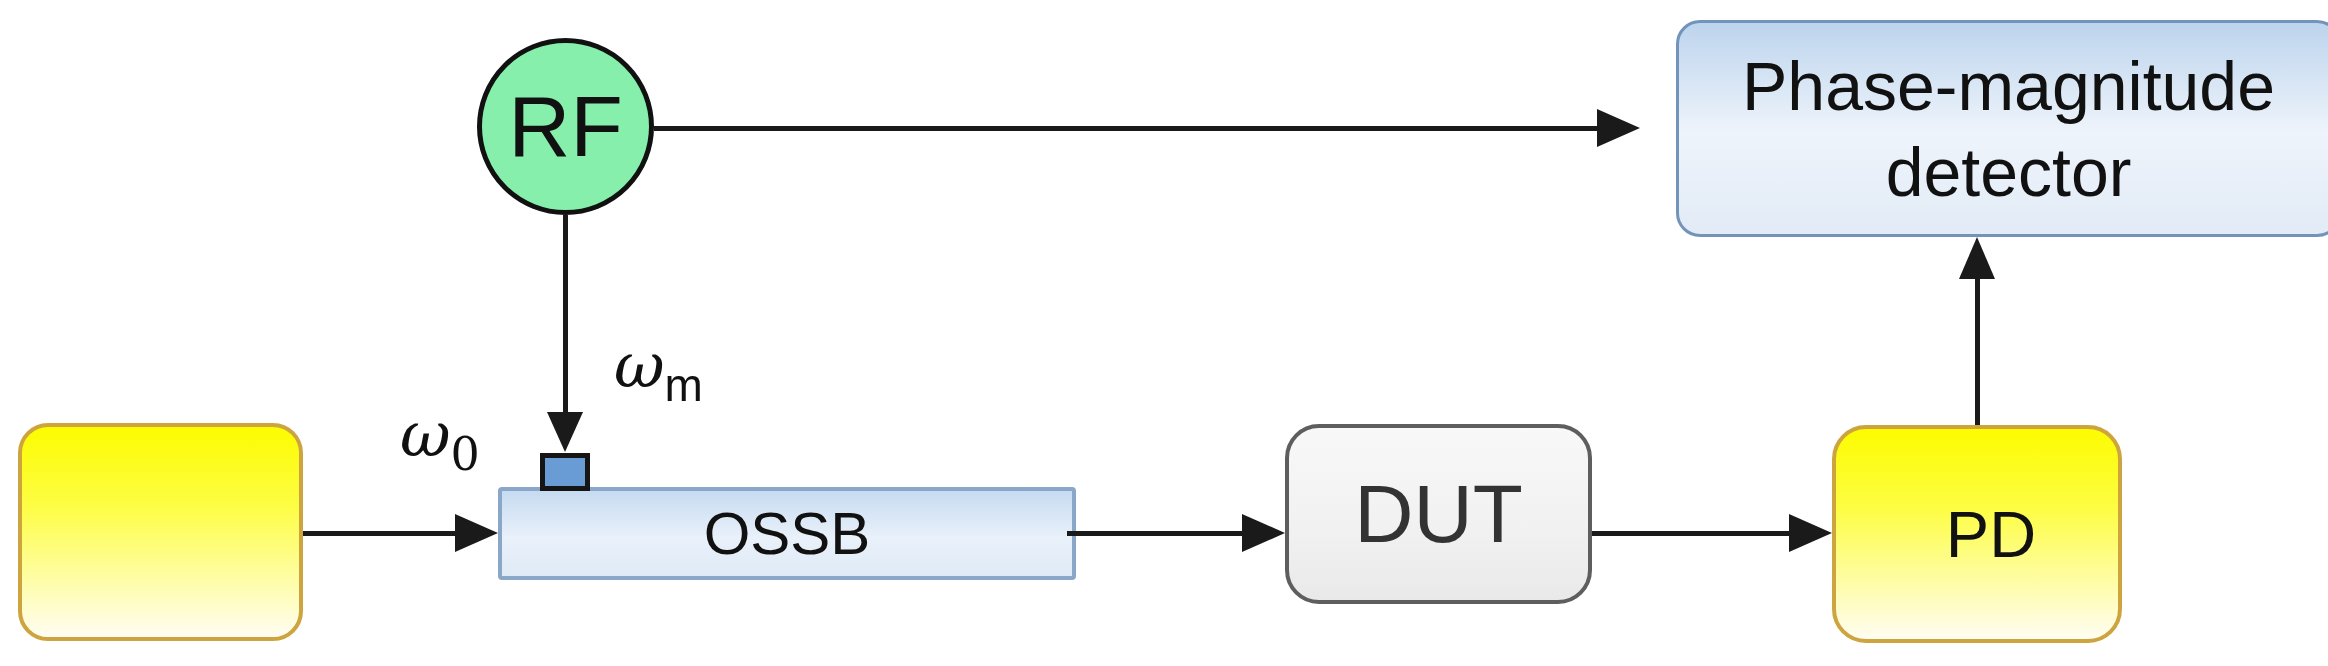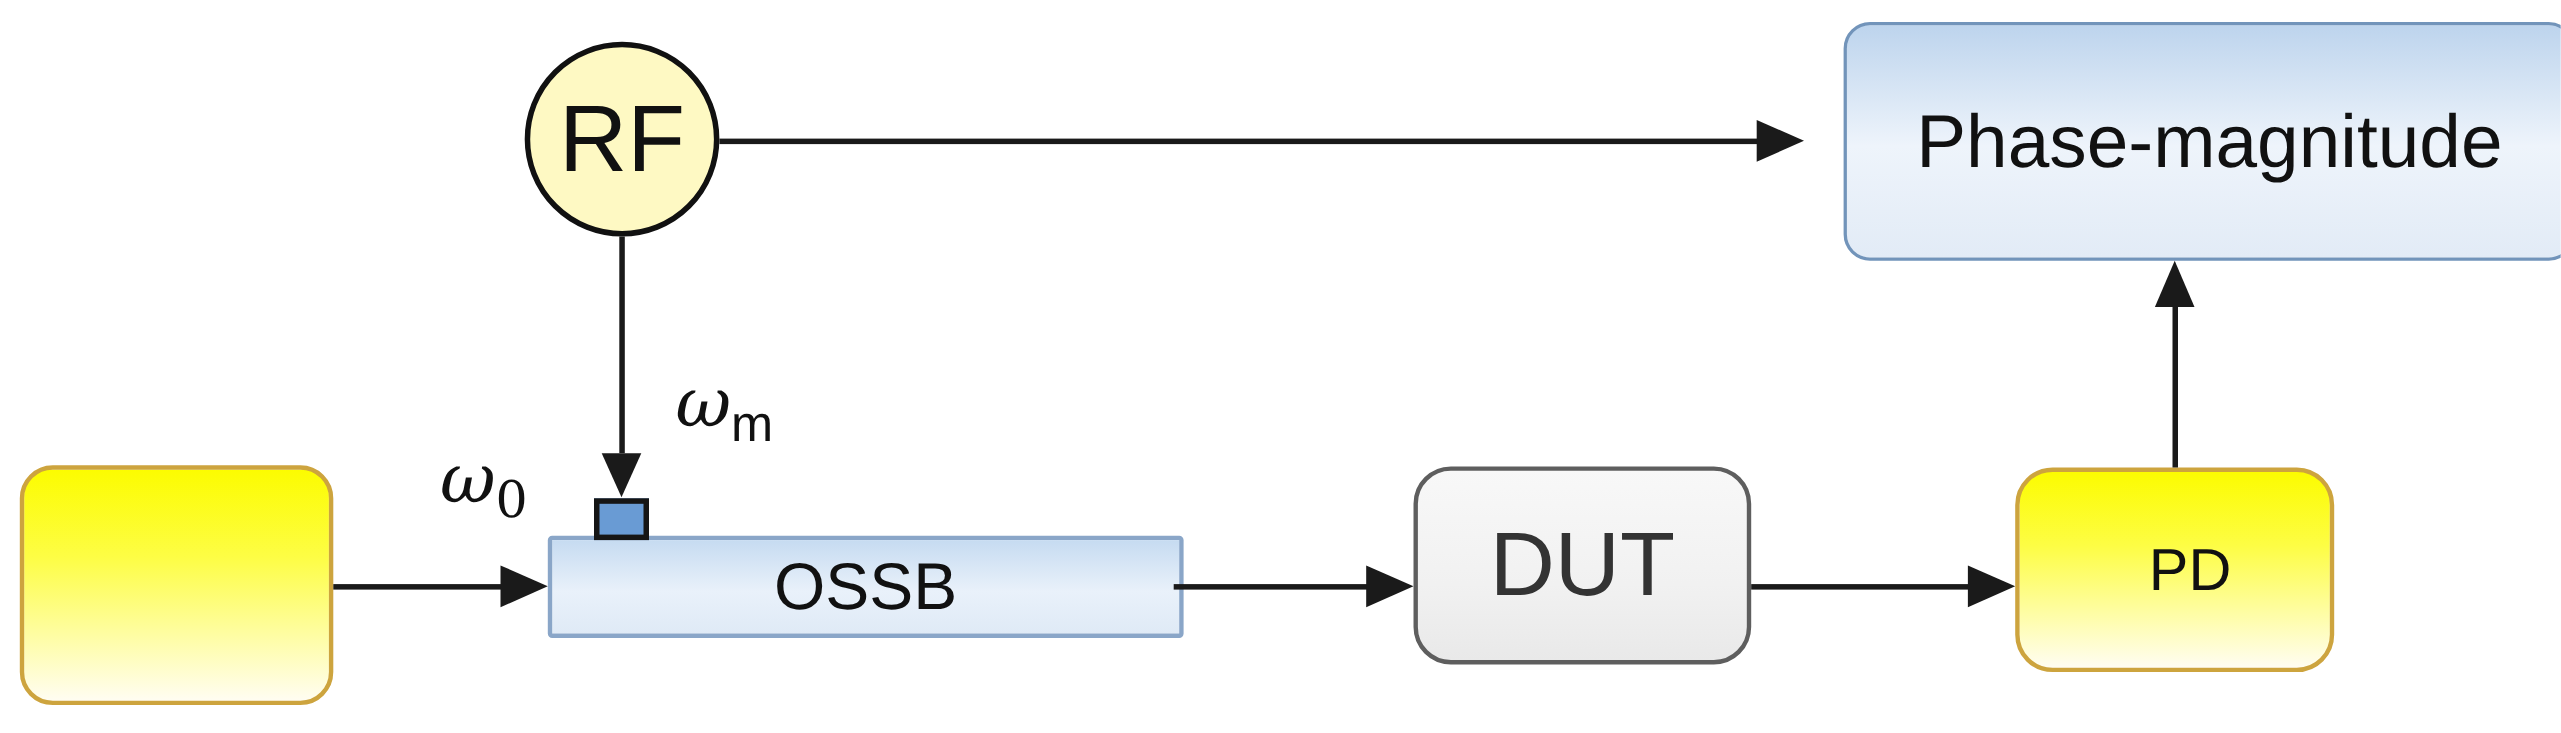--- a/index.html
+++ b/index.html
@@ -45,38 +45,38 @@
     left: 540px; top: 453px; width: 50px; height: 38px;
     box-sizing: border-box;
     background: #699bd4;
     border: 5px solid #151515;
   }
 
   
   #rf-circle {
     left: 477px; top: 38px; width: 177px; height: 177px;
     border: 5px solid #111111; border-radius: 50%;
-    background: #fef9c3;
+    background: #86efac;
     font-size: 86px;
   }
 
   
   #dut-box {
     left: 1285px; top: 424px; width: 307px; height: 180px;
     border: 4px solid #5e5e5e; border-radius: 34px;
     background: linear-gradient(180deg, #f8f8f8 0%, #f1f1f1 60%, #e9e9e9 100%);
     font-size: 82px; color: #333333;
   }
 
   
   #pd-box {
-    left: 1832px; top: 425px; width: 290px; height: 186px;
+    left: 1832px; top: 425px; width: 290px; height: 218px;
     border: 4px solid #cda43e; border-radius: 34px;
     background: linear-gradient(180deg, #fcfc00 0%, #fdfd45 38%, #fffdf2 100%);
-    font-size: 54px;
+    font-size: 65px;
     padding-left: 28px;
   }
 
   
   #detector-box {
     left: 1640px; top: 20px; width: 665px; height: 217px;
     border: 3px solid #7294ba; border-radius: 24px;
     background: linear-gradient(180deg, #bdd4ed 0%, #eef4fb 52%, #e2ebf6 100%);
     font-size: 68px; line-height: 86px; margin-left: 36px;
   }
@@ -139,20 +139,21 @@
 
   <div class="signal-label" id="omega-m-label" style="left:614px; top:293px;margin-top:36px;">
     <span>ω</span><span class="sub">m</span>
   </div>
 
   <div class="hline" style="left:654px; top:126px; width:944px;"></div>
   <div class="arrowhead head-right" style="left:1597px; top:109px;"></div>
 
   <div class="node" id="detector-box">
     <span class="line">Phase-magnitude</span>
+    <span class="line">detector</span>
   </div>
 
   <div class="hline" style="left:1067px; top:531px; width:176px;"></div>
   <div class="arrowhead head-right" style="left:1242px; top:514px;"></div>
 
   <div class="node" id="dut-box">
     <span>DUT</span>
   </div>
 
   <div class="hline" style="left:1592px; top:531px; width:198px;"></div>

